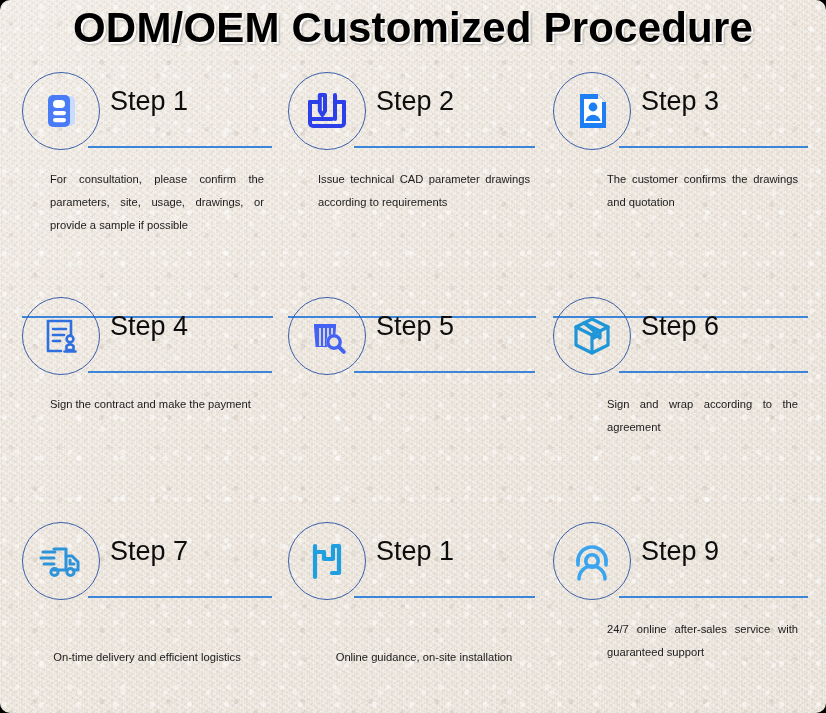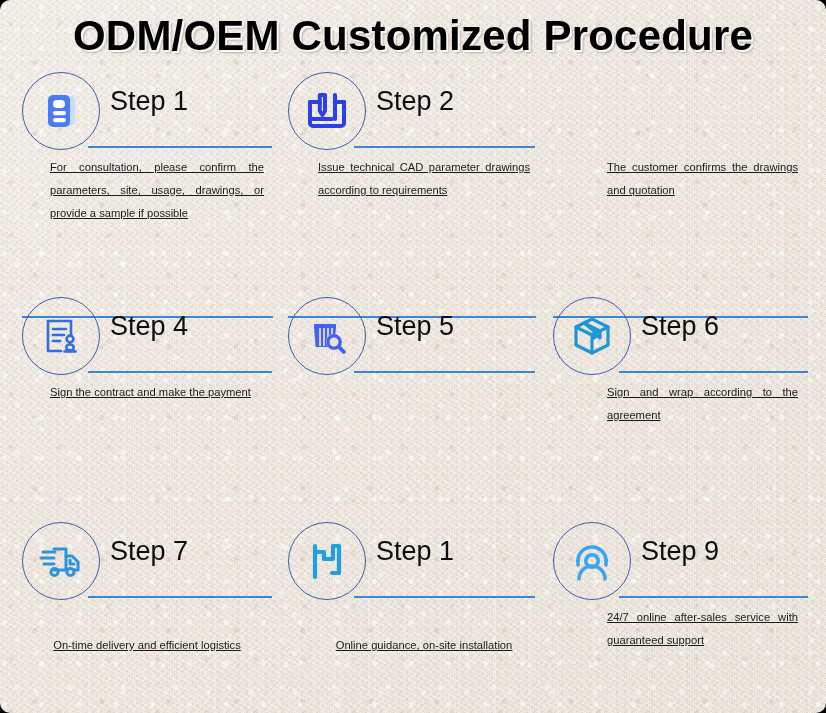--- a/index.html
+++ b/index.html
@@ -24,21 +24,21 @@
       repeating-linear-gradient(-42deg, rgba(168,152,136,.13) 0 1px, rgba(0,0,0,0) 1px 4px),
       repeating-linear-gradient(88deg, rgba(255,255,255,.22) 0 1px, rgba(0,0,0,0) 1px 3px),
       linear-gradient(145deg,#efeae3 0%,#eae3da 45%,#e7e0d6 100%);
     background-size:
       37px 41px, 53px 47px, 61px 59px, 43px 39px, 67px 71px, 49px 53px,
       9px 9px, 7px 7px, 5px 5px, 100% 100%;
   }
 
   
   .title-wrap{
-    position:absolute;left:0;top:12px;width:826px;text-align:center;
+    position:absolute;left:0;top:4px;width:826px;text-align:center;
   }
   .title{
     display:inline-block;
     font-size:42px;font-weight:bold;color:#000;
     letter-spacing:.2px;
     text-shadow:
        2px 2px 0 rgba(255,255,255,.95),
        3px 3px 2px rgba(120,110,100,.45);
   }
 
@@ -67,26 +67,25 @@
   .head-rule{
     position:absolute;left:66px;right:0;top:74px;height:2px;
     background:#3d85d8;
   }
   .cell.c1 .head-rule{left:66px;right:0;}
   .cell.c2 .head-rule{left:66px;right:1px;}
   .cell.c3 .head-rule{left:66px;right:0;}
 
   
   .desc{
-    position:absolute;left:28px;right:8px;top:84px;
+    position:absolute;left:28px;right:8px;top:96px;
     font-size:11.2px;color:#1b1b1b;
     line-height:23px;
     text-align:justify;
     text-justify:inter-word;
-    text-decoration:underline;
   }
   .cell.c2 .desc{left:30px;right:6px;}
   .cell.c3 .desc{left:28px;right:10px;margin-left:26px;}
   .desc.centered{text-align:center;left:10px;right:10px;margin-top:28px;}
 
   
   .sep{position:absolute;height:2px;background:#3d85d8;}
   .sep.s1{left:22px;width:251px;}
   .sep.s2{left:288px;width:248px;}
   .sep.s3{left:553px;width:255px;}
@@ -136,20 +135,33 @@
               </g>
             </svg>
           </div>
           <div class="step-label">Step 2</div>
           <div class="head-rule"></div>
         </div>
         <div class="desc">Issue technical CAD parameter drawings according to requirements</div>
       </div>
 
       <div class="cell c3">
+        <div class="head">
+          <div class="circle">
+            <svg width="48" height="48" viewBox="0 0 48 48">
+              <path d="M12 7 h18 l8 8 v26 h-26 z" fill="#1e7ff5"></path>
+              <path d="M30 7 l8 8 h-8 z" fill="#e9e3db"></path>
+              <rect x="16" y="12" width="18" height="24" fill="#fff"></rect>
+              <circle cx="25" cy="20" r="4.4" fill="#1e7ff5"></circle>
+              <path d="M17.5 34 a7.6 7.6 0 0 1 15 0 z" fill="#1e7ff5"></path>
+            </svg>
+          </div>
+          <div class="step-label">Step 3</div>
+          <div class="head-rule"></div>
+        </div>
         <div class="desc">The customer confirms the drawings and quotation</div>
       </div>
 
       <div class="sep s1"></div>
       <div class="sep s2"></div>
       <div class="sep s3"></div>
     </div>
 
     <div class="row seprow row2">
 

